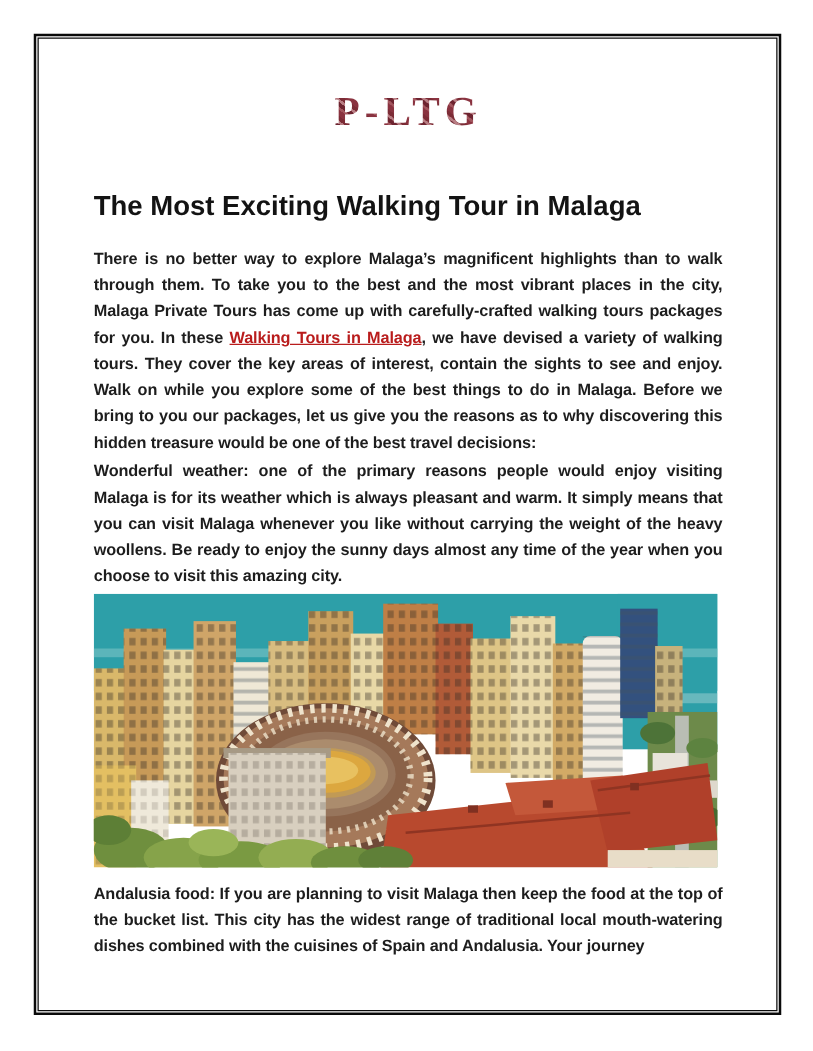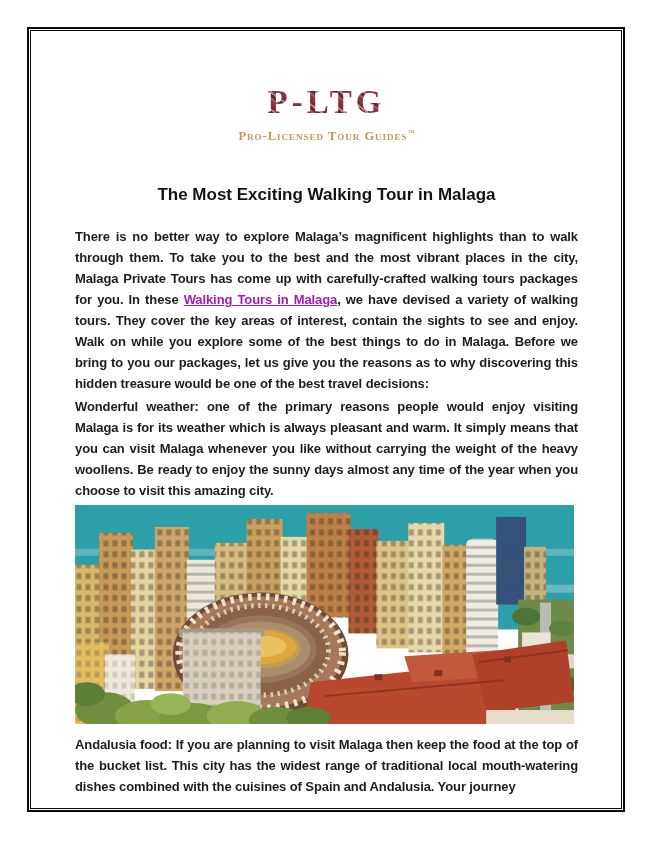--- a/index.html
+++ b/index.html
@@ -9,21 +9,21 @@
   }
   
   .frame-outer{
     position:absolute;left:27px;top:27px;width:594px;height:781px;
     border:2px solid #0a0a0a;pointer-events:none;
   }
   .frame-inner{
     position:absolute;inset:1px;border:1px solid #0a0a0a;
   }
   .content{
-    position:absolute;left:75px;top:12px;width:503px;
+    position:absolute;left:75px;top:0;width:503px;
   }
   .logo{
     margin-top:72px;text-align:center;line-height:36px;
   }
   .logo-word{
     display:inline-block;
     font-family:"Liberation Serif", serif;font-weight:700;
     font-size:33px;letter-spacing:4px;line-height:36px;
     color:#85313c;
     background:repeating-linear-gradient(37deg,#8a3340 0 4px,#a3565e 4px 6px,#6e2430 6px 9px,#b97e84 9px 11px,#7c2c36 11px 14px);
@@ -33,51 +33,50 @@
   .logo-tagline{
     font-family:"Liberation Serif", serif;
     font-variant:small-caps;font-weight:600;
     font-size:12.5px;line-height:15px;letter-spacing:1px;
     color:#bf9a55;
   }
   .tm{
     font-size:7px;vertical-align:super;letter-spacing:0;color:#bf9a55;
   }
   .doc-title{
-    margin:36px 0 16px 0;text-align:center;
-    font-size:17px;line-height:29px;font-weight:700;color:#131313;
+    margin:36px 0 16px 0;text-align:left;
+    font-size:22px;line-height:29px;font-weight:700;color:#131313;
   }
   .para{
     margin:0;text-align:justify;
     font-size:13px;line-height:21px;font-weight:700;color:#1d1d1d;
     letter-spacing:-0.1px;
   }
   .para-1{margin-top:17px;}
   .para-2{margin-top:2px;}
   .para-3{margin-top:10px;}
   .body-link{
-    color:#a21caf;text-decoration:underline;font-weight:700;cursor:pointer;
+    color:#b91c1c;text-decoration:underline;font-weight:700;cursor:pointer;
   }
   .lead{font-weight:700;}
   .photo{
     display:block;width:499px;height:219px;margin:4px 0 0 0;
   }
 </style>
 </head>
 <body>
 
 <div class="frame-outer">
   <div class="frame-inner"></div>
 </div>
 
 <div class="content">
 
   <div class="logo">
     <div class="logo-word">P-LTG</div>
-    <div class="logo-tagline"><span>Pro-Licensed Tour Guides</span><span class="tm">™</span></div>
   </div>
 
   <h1 class="doc-title">The Most Exciting Walking Tour in Malaga</h1>
 
   <p class="para para-1"><span>There is no better way to explore Malaga’s magnificent highlights than to walk through them. To take you to the best and the most vibrant places in the city, Malaga Private Tours has come up with carefully-crafted walking tours packages for you. In these </span><a class="body-link" href="#">Walking Tours in Malaga</a><span>, we have devised a variety of walking tours. They cover the key areas of interest, contain the sights to see and enjoy. Walk on while you explore some of the best things to do in Malaga. Before we bring to you our packages, let us give you the reasons as to why discovering this hidden treasure would be one of the best travel decisions:</span></p>
 
   <p class="para para-2"><span class="lead">Wonderful weather:</span><span> one of the primary reasons people would enjoy visiting Malaga is for its weather which is always pleasant and warm. It simply means that you can visit Malaga whenever you like without carrying the weight of the heavy woollens. Be ready to enjoy the sunny days almost any time of the year when you choose to visit this amazing city.</span></p>
 
   <svg class="photo" viewBox="0 0 500 220" preserveAspectRatio="none" role="img" aria-label="Aerial view of Malaga city with La Malagueta bullring, apartment towers, red rooftops, trees and the sea">
     <defs>

